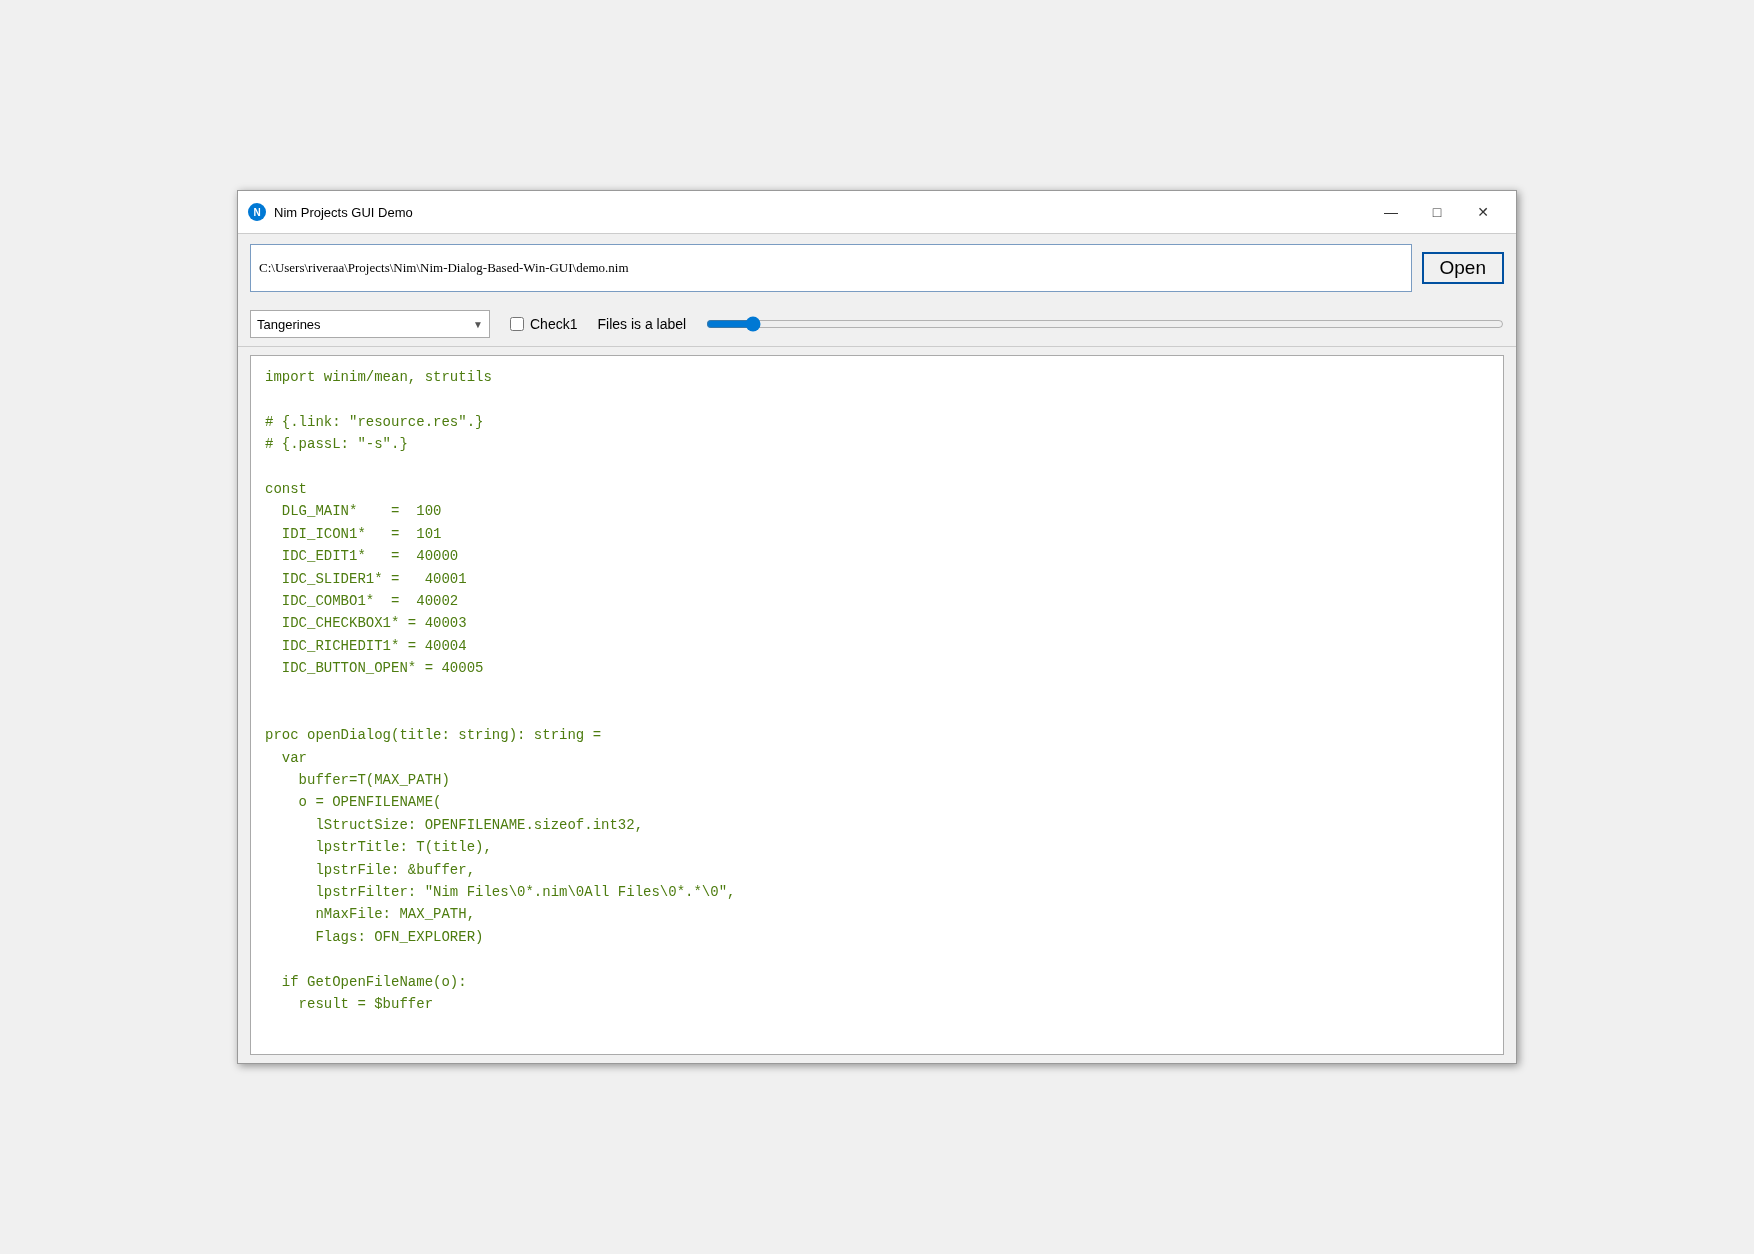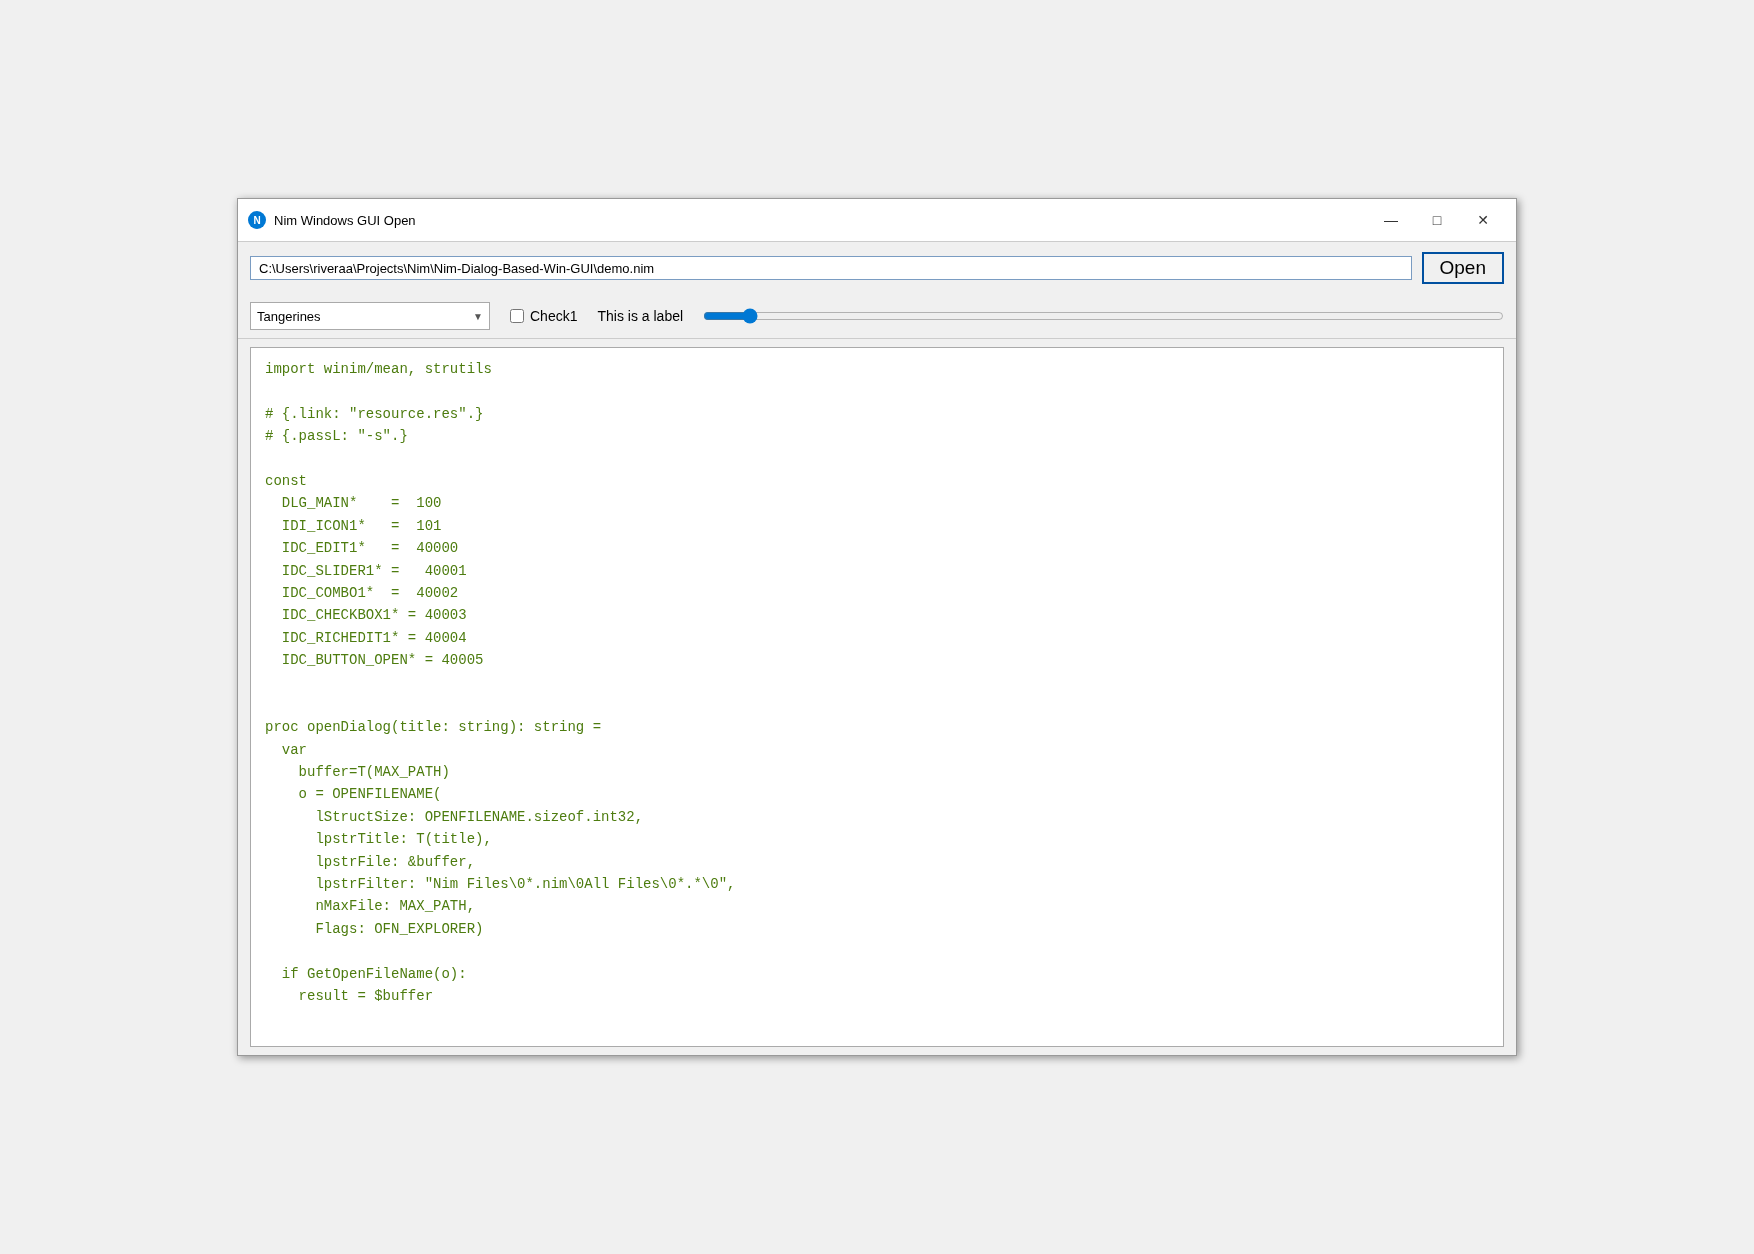--- a/index.html
+++ b/index.html
@@ -63,26 +63,27 @@
 
     .toolbar {
       background: #f0f0f0;
       padding: 10px 12px;
       display: flex;
       align-items: center;
       gap: 10px;
     }
     .filepath-input {
       flex: 1;
-      height: 24px;
+      height: 48px;
       border: 1px solid #7a9cc2;
       padding: 4px 8px;
       font-size: 13px;
       background: white;
       outline: none;
+      font-family: Liberation Serif, serif;
     }
     .open-button {
       height: 32px;
       min-width: 80px;
       border: 2px solid #0050a0;
       background: #f0f0f0;
       font-size: 19px;
       cursor: pointer;
       padding: 0 16px;
       font-family: 'Segoe UI', Tahoma, sans-serif;
@@ -178,21 +179,21 @@
   </style>
 </head>
 <body>
 
 <div class="window">
 
   <div class="title-bar">
     <div class="title-bar-icon">
       <span>N</span>
     </div>
-    <span class="title-bar-text">Nim Windows GUI Open</span>
+    <span class="title-bar-text">Nim Projects GUI Demo</span>
     <div class="title-bar-buttons">
       <button class="title-btn">—</button>
       <button class="title-btn">□</button>
       <button class="title-btn close">✕</button>
     </div>
   </div>
 
   <div class="toolbar">
     <input class="filepath-input" type="text" value="C:\Users\riveraa\Projects\Nim\Nim-Dialog-Based-Win-GUI\demo.nim" style="">
     <button class="open-button">Open</button>
@@ -209,21 +210,21 @@
         <option>Oranges</option>
         <option>Bananas</option>
       </select>
     </div>
 
     <div class="checkbox-group">
       <input type="checkbox" style="">
       <label class="label-text">Check1</label>
     </div>
 
-    <span class="label-text">This is a label</span>
+    <span class="label-text">Files is a label</span>
 
     <div class="slider-container">
       <input type="range" min="0" max="100" value="5" style="flex: 1 1 0%; accent-color: rgb(0, 120, 212);">
     </div>
   </div>
 
   <div class="editor-area">
     <div class="editor-content">import winim/mean, strutils
 
 # {.link: "resource.res".}

